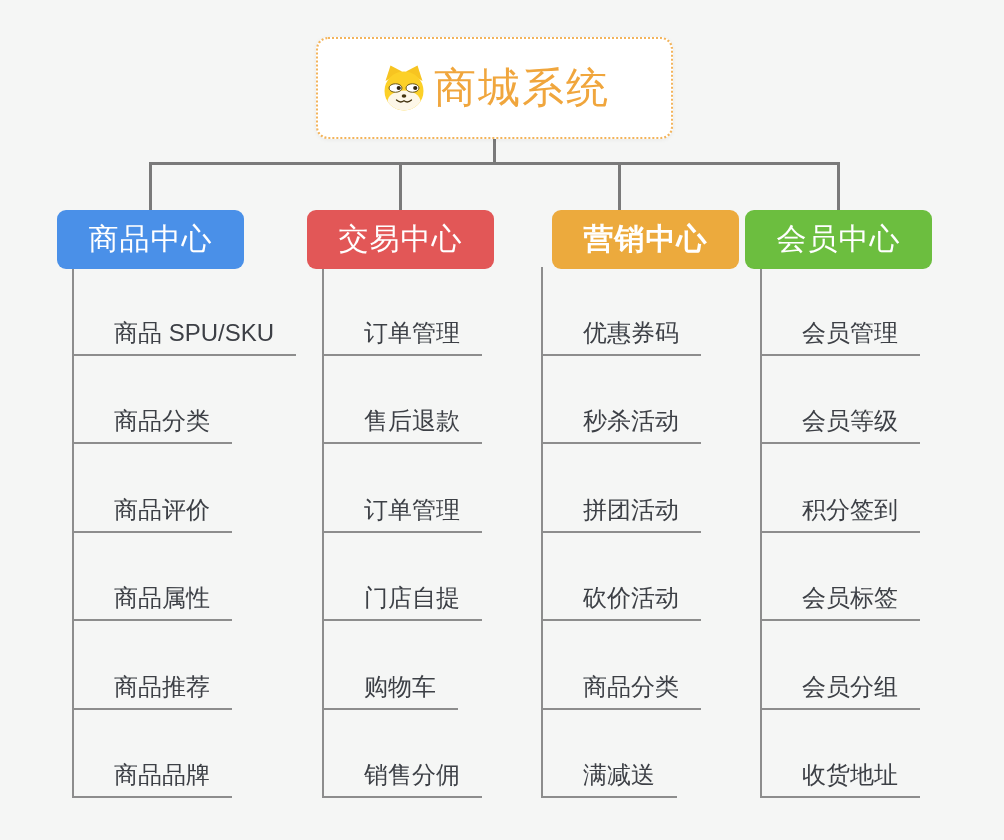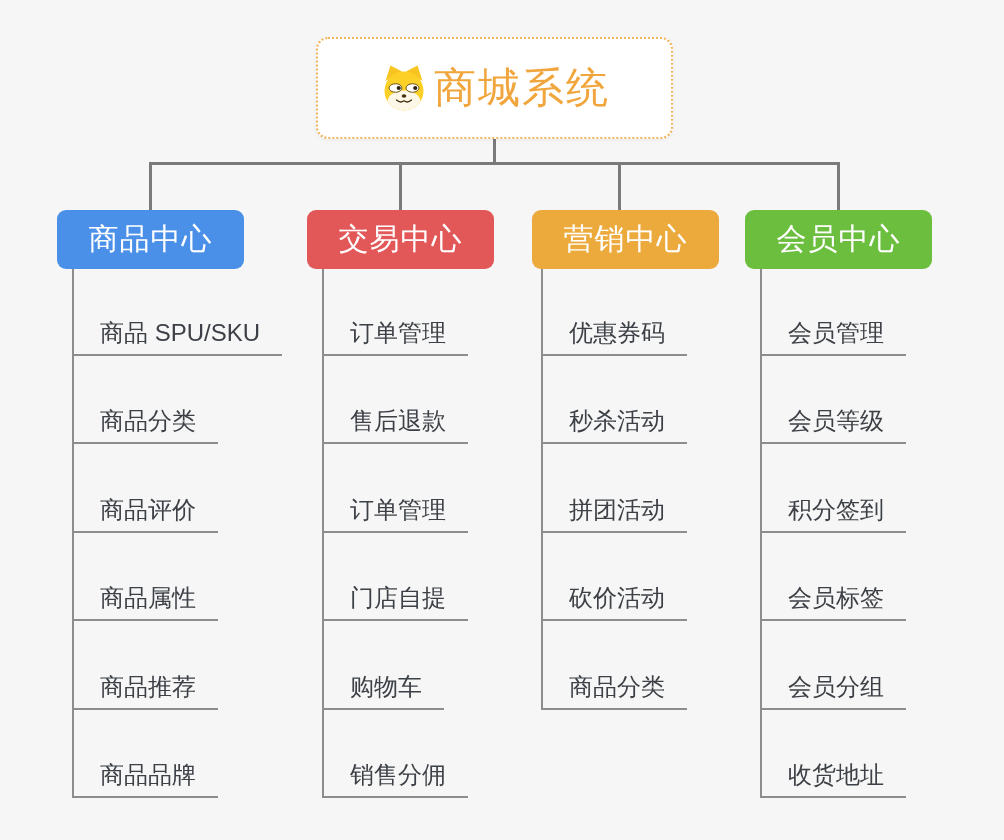--- a/index.html
+++ b/index.html
@@ -34,35 +34,35 @@
 
   
   .branch-box {
     position:absolute; top:210px; width:187px; height:59px;
     border-radius:9px;
     color:#ffffff; font-size:30px; letter-spacing:1px;
     display:flex; align-items:center; justify-content:center;
     z-index:2;
   }
   .branch-0 { left:57px;font-family:Liberation Serif, serif; } .branch-1 { left:307px; }
-  .branch-2 { left:532px; } .branch-3 { left:745px; }
+  .branch-2 { left:552px;font-weight:bold; } .branch-3 { left:745px; }
 
   
   .column {
     position:absolute; top:267px; width:270px;
     border-left:2px solid #8d8d8d;
     z-index:1;
   }
   .col-0 { left:72px; } .col-1 { left:322px; }
   .col-2 { left:541px; } .col-3 { left:760px; }
   .leaf { height:88.5px; display:flex; align-items:flex-end; }
   .leaf-label {
     display:inline-block; white-space:nowrap;
     font-size:24px; color:#3d4046; line-height:1;
-    padding:0 22px 9px 28px;
+    padding:0 22px 9px 42px;
     border-bottom:2px solid #8d8d8d;
     margin-left:-2px;
   }
 </style>
 </head>
 <body>
 
 <div class="connector stem"></div>
 <div class="connector hbar"></div>
 <div class="connector drop drop-0"></div>
@@ -155,20 +155,23 @@
     </div>
   <div class="leaf">
       <span class="leaf-label">拼团活动</span>
     </div>
   <div class="leaf">
       <span class="leaf-label">砍价活动</span>
     </div>
   <div class="leaf">
       <span class="leaf-label">商品分类</span>
     </div>
+  <div class="leaf">
+      <span class="leaf-label">满减送</span>
+    </div>
 </div>
 
 <div class="column col-3">
   <div class="leaf">
       <span class="leaf-label">会员管理</span>
     </div>
   <div class="leaf">
       <span class="leaf-label">会员等级</span>
     </div>
   <div class="leaf">

